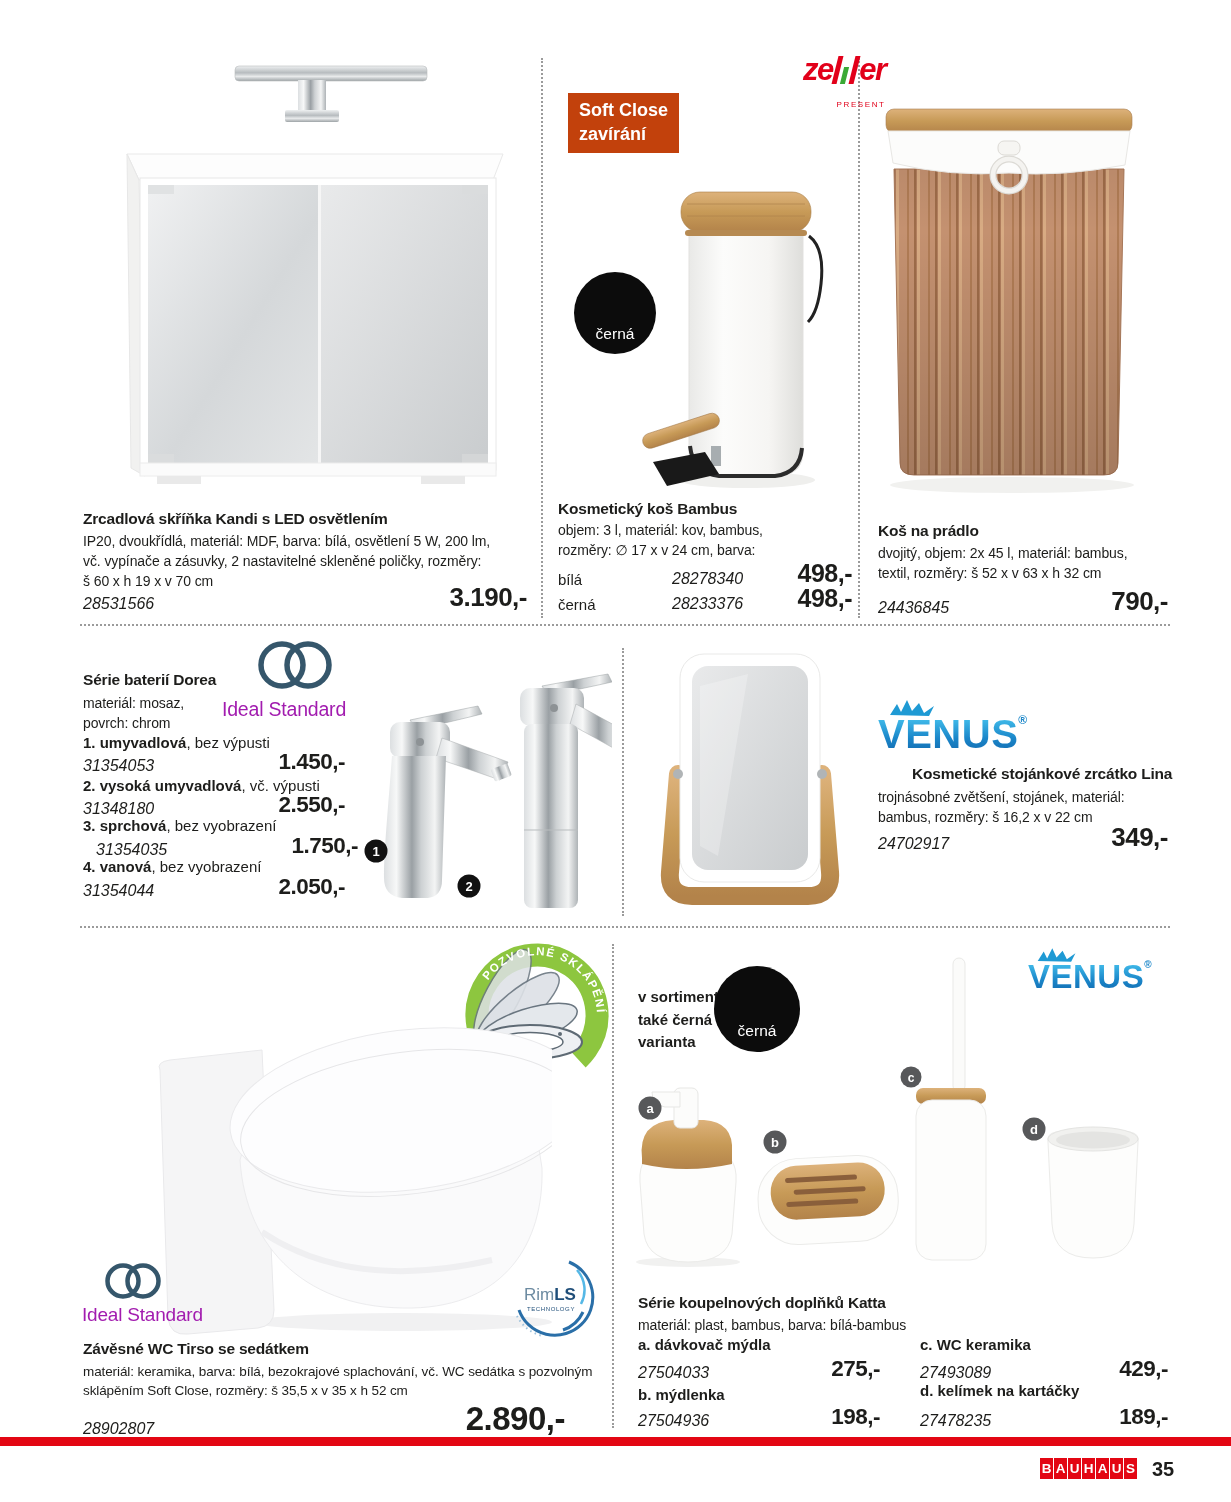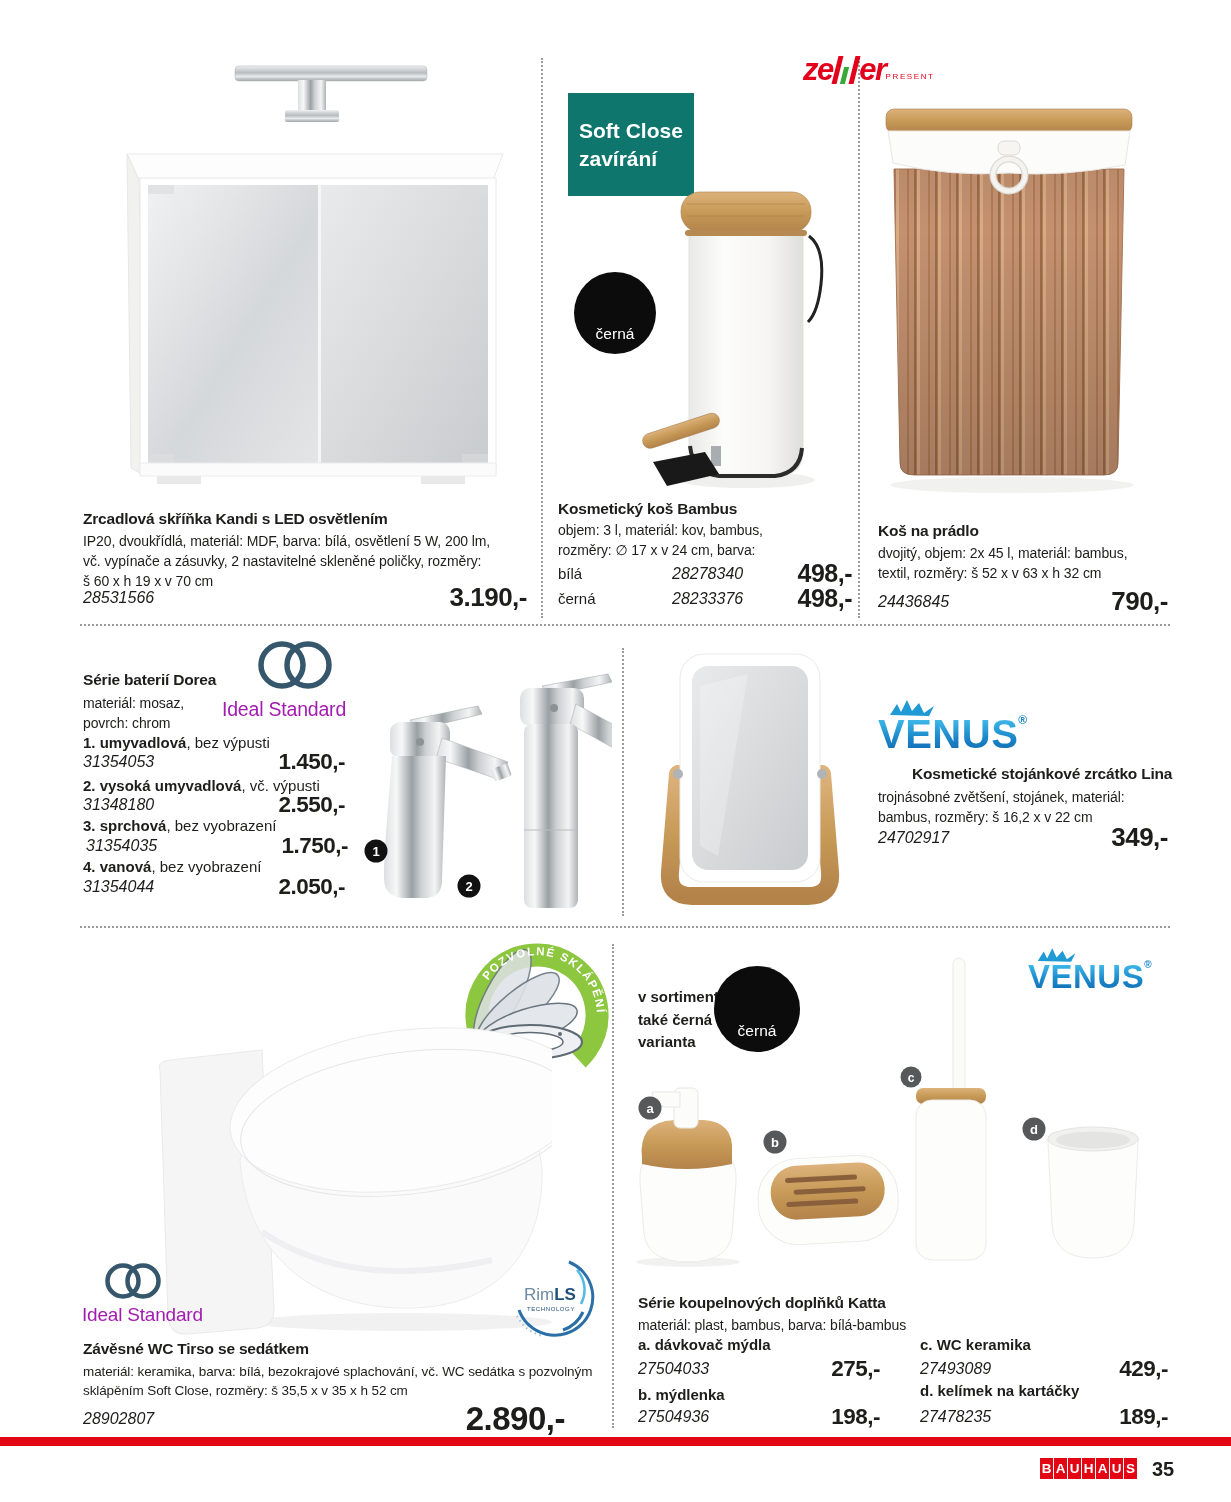--- a/index.html
+++ b/index.html
@@ -5,33 +5,33 @@
   html,body{margin:0;padding:0;background:#fff;}
   body{font-family:"Liberation Sans", sans-serif;color:#1d1d1b;}
   #page{position:relative;width:1231px;height:1502px;background:#fff;overflow:hidden;}
   .abs{position:absolute;}
   .title{font-size:15.5px;font-weight:bold;letter-spacing:-0.2px;}
   .desc{font-size:14px;line-height:1.42;white-space:pre-line;letter-spacing:-0.1px;}
   .sku{font-style:italic;font-size:16px;}
   .pr{font-weight:bold;letter-spacing:-0.5px;}
   .pr-lg{font-size:26px;}
   .pr-md{font-size:22.5px;}
-  .row{display:flex;justify-content:space-between;align-items:center;}
+  .row{display:flex;justify-content:space-between;align-items:flex-end;}
   .dot-h{border-top:2px dotted #9b9b9b;height:0;}
   .dot-v{border-left:2px dotted #9b9b9b;width:0;}
   .item-name{font-size:15px;}
   .item-name b{font-weight:bold;}
   
-  .softclose{background:#0f766e;color:#fff;font-weight:bold;font-size:21px;line-height:1.32;
-             padding:24px 11px;white-space:pre-line;}
+  .softclose{background:#c2410c;color:#fff;font-weight:bold;font-size:18px;line-height:1.32;
+             padding:6px 11px;white-space:pre-line;}
   .circle-black{background:#0c0c0c;border-radius:50%;color:#fff;display:flex;align-items:flex-end;
                 justify-content:center;font-size:15.5px;}
   .note-bold{font-weight:bold;font-size:15px;line-height:1.5;white-space:pre-line;}
   
-  .zeller{display:flex;flex-direction:row;}
+  .zeller{display:flex;flex-direction:column;}
   .z-row{display:flex;align-items:flex-end;}
   .z-txt{font-style:italic;font-weight:bold;font-size:31px;line-height:0.9;color:#e2001a;letter-spacing:-1.5px;}
   .z-bar{width:5px;height:28px;background:#e2001a;transform:skewX(-14deg);margin:0 2.5px;display:inline-block;}
   .z-green{height:17px;background:#3aa935;margin-left:-1px;}
   .z-sub{font-size:8px;color:#e2001a;letter-spacing:1.6px;text-align:right;margin-top:16px;}
   
   .ideal-text{color:#a21caf;font-size:19.5px;letter-spacing:-0.2px;}
   
   .venus{white-space:nowrap;}
   .v-txt{font-weight:bold;background:linear-gradient(180deg,#4ecdf5 0%,#1a86c9 60%,#1266ab 100%);
@@ -227,21 +227,21 @@
     <b>2. vysoká umyvadlová</b><span>, vč. výpusti</span>
   </div>
   <div class="abs row" style="left:83px;top:792px;width:262px">
     <span class="sku">31348180</span>
     <span class="pr pr-md">2.550,-</span>
   </div>
 
   <div class="abs item-name" style="left:83px;top:817px">
     <b>3. sprchová</b><span>, bez vyobrazení</span>
   </div>
-  <div class="abs row" style="left:86px;top:833px;width:262px">
+  <div class="abs row" style="left:96px;top:833px;width:262px">
     <span class="sku">31354035</span>
     <span class="pr pr-md">1.750,-</span>
   </div>
 
   <div class="abs item-name" style="left:83px;top:858px">
     <b>4. vanová</b><span>, bez vyobrazení</span>
   </div>
   <div class="abs row" style="left:83px;top:874px;width:262px">
     <span class="sku">31354044</span>
     <span class="pr pr-md">2.050,-</span>

